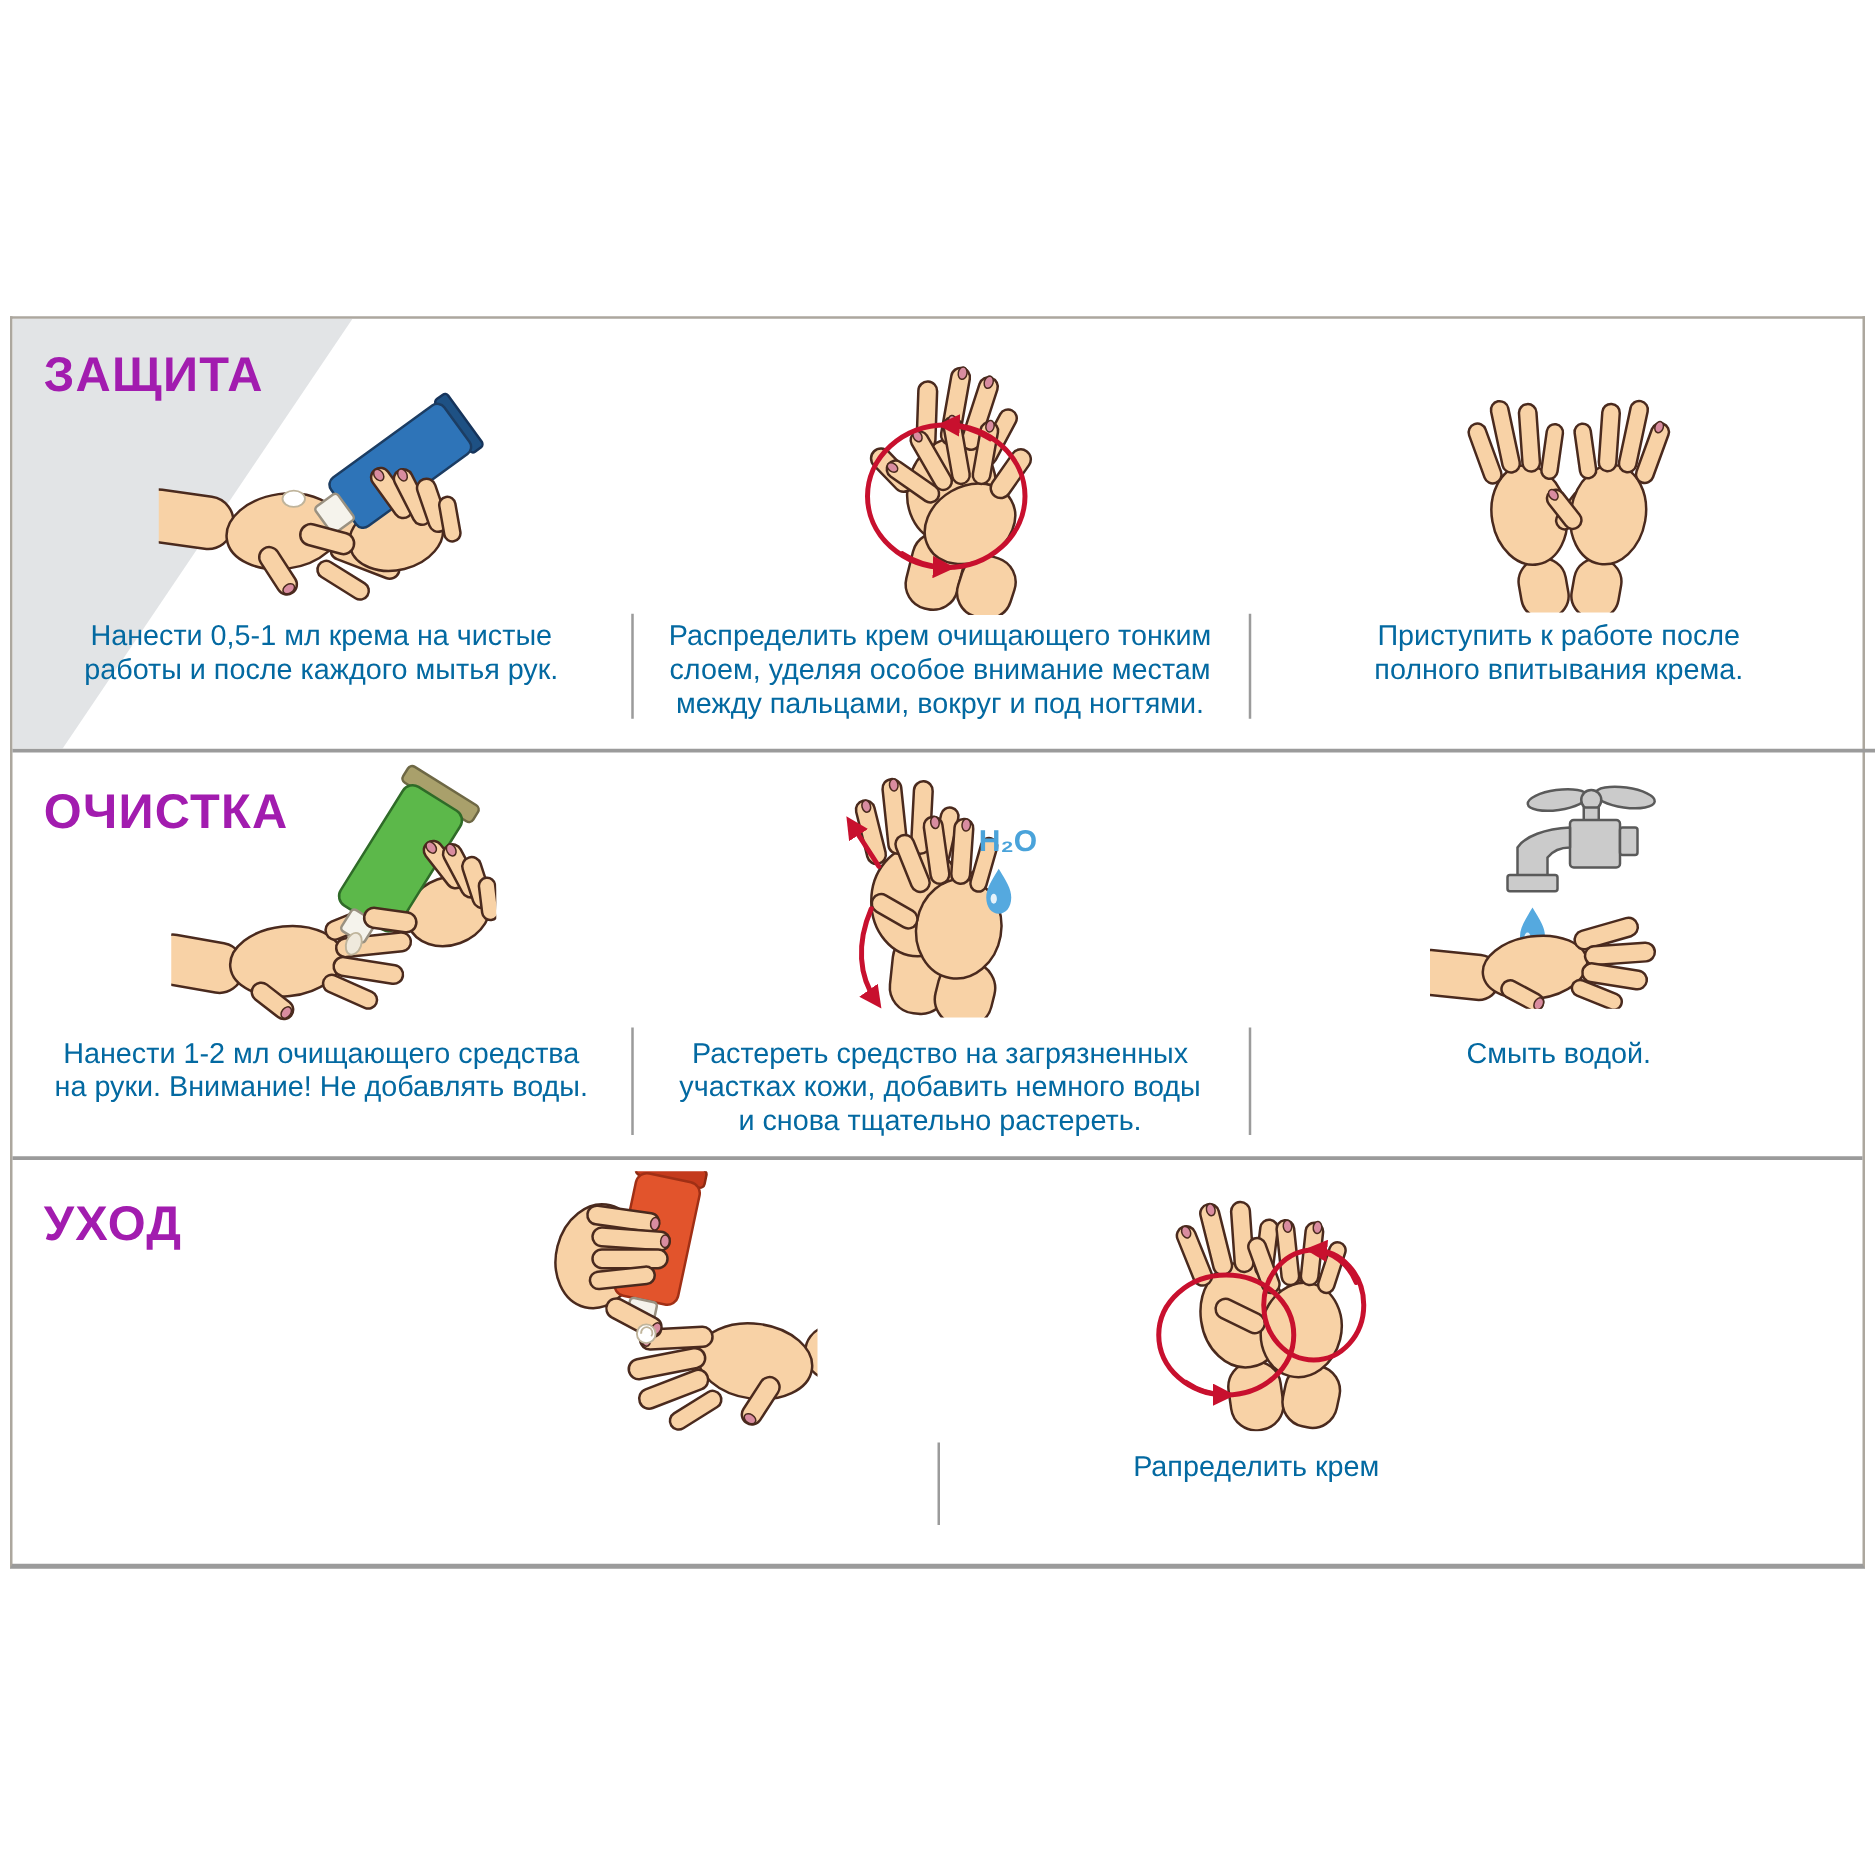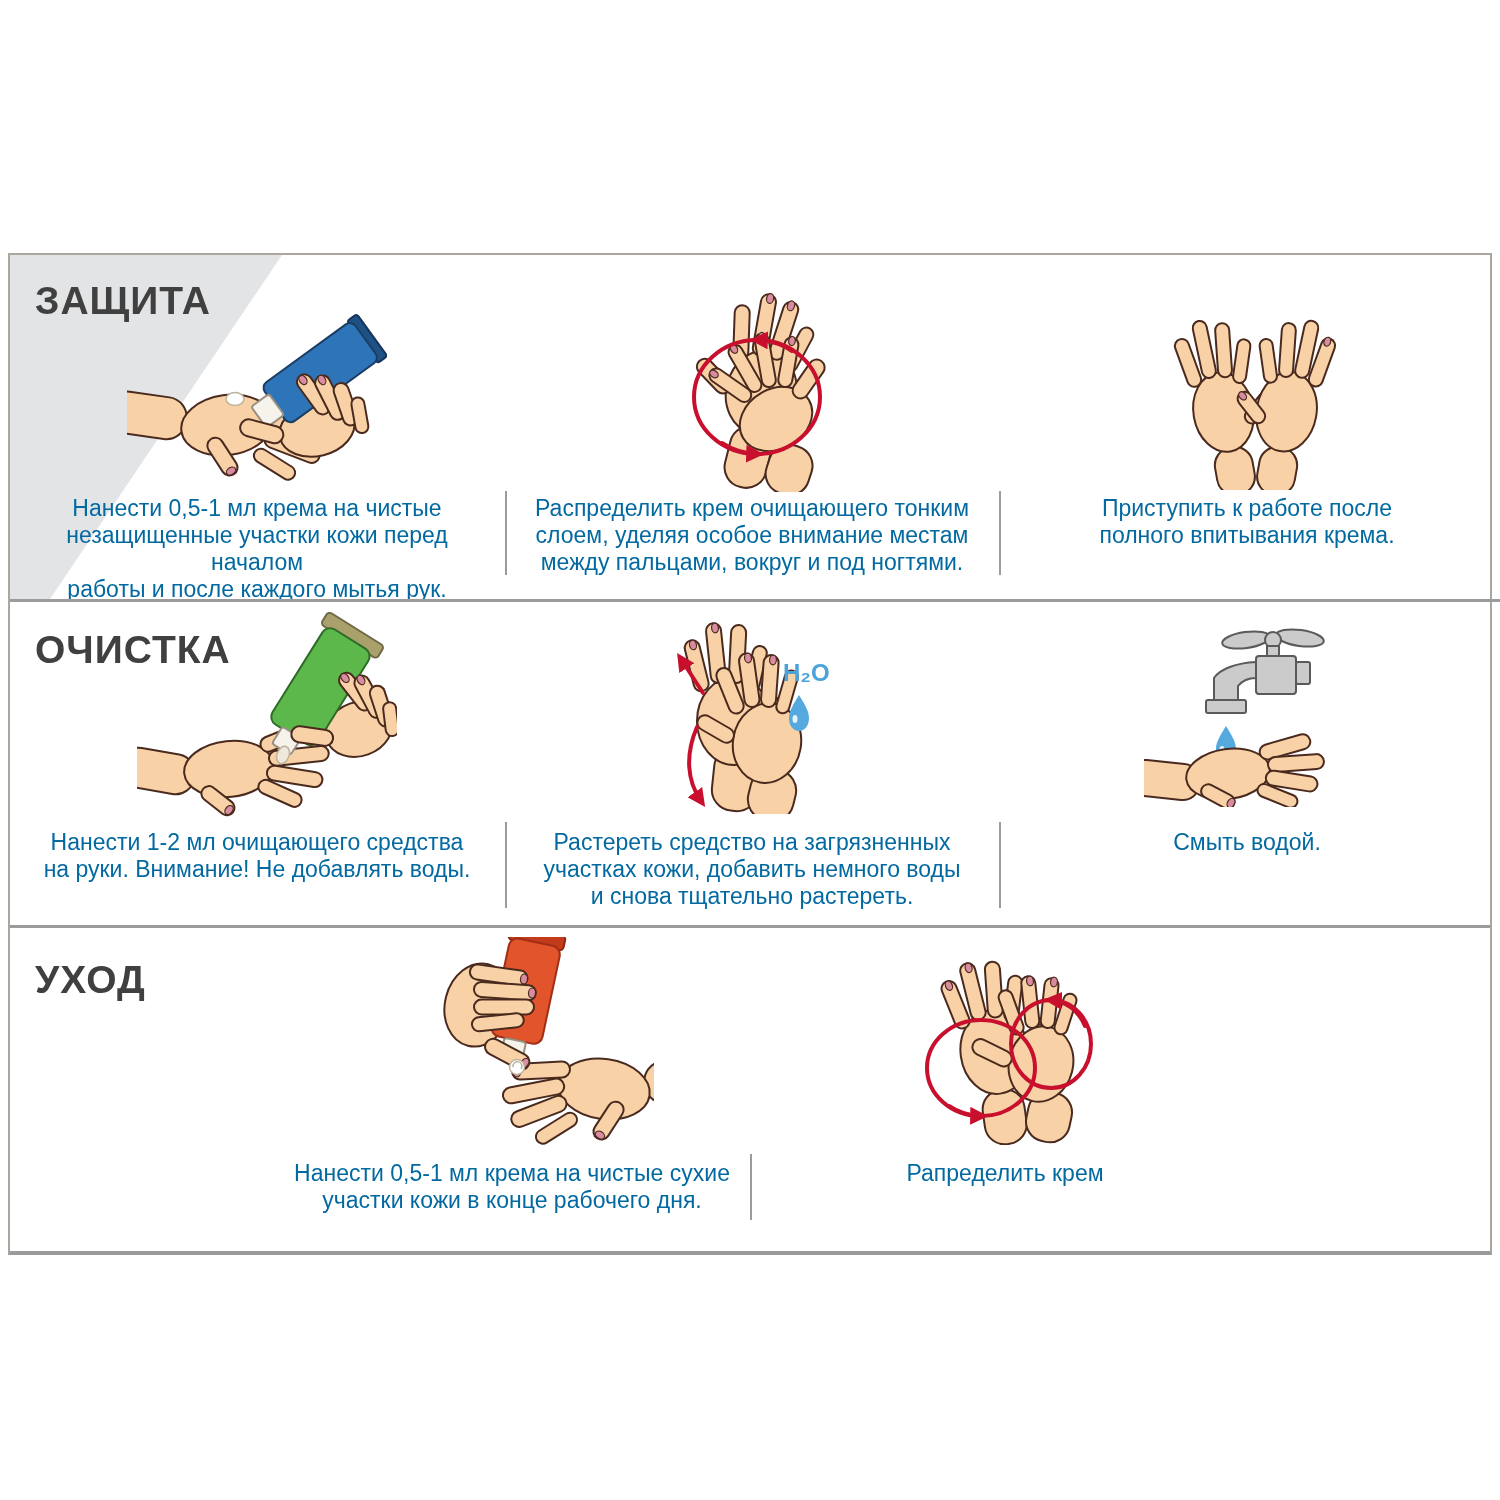--- a/index.html
+++ b/index.html
@@ -15,21 +15,21 @@
   .row1{top:0;height:344px;}
   .row2{top:344px;height:326px;border-top:3px solid #9B9B9B;padding-left:16px;}
   .row3{top:670px;height:322px;border-top:3px solid #9B9B9B;}
   .diag{
     position:absolute;left:0;top:0;width:300px;height:100%;
     background:#E2E4E6;
     clip-path:polygon(0 0, 272px 0, 40px 100%, 0 100%);
   }
   .sec-title{
     position:absolute;left:25px;font-size:39px;font-weight:bold;
-    color:#404040;letter-spacing:1px;white-space:nowrap;
+    color:#a21caf;letter-spacing:1px;white-space:nowrap;
   }
   .row1 .sec-title{top:24px;}
   .row2 .sec-title{top:26px;}
   .row3 .sec-title{top:30px;}
   .ill{position:absolute;}
   .caption{
     position:absolute;text-align:center;color:#0369a1;
     font-size:23px;line-height:27px;
   }
   .vsep{position:absolute;width:2px;background:#9B9B9B;}
@@ -134,21 +134,20 @@
         <rect class="sk" x="0" y="-7" width="54" height="14" rx="7" transform="translate(117 78) rotate(-96)"></rect>
         <rect class="sk" x="0" y="-6.5" width="44" height="13" rx="6.5" transform="translate(104 86) rotate(-108)"></rect>
         <rect class="sk" x="0" y="-7" width="36" height="14" rx="7" transform="translate(102 126) rotate(-138)"></rect>
         <ellipse class="nl" cx="0" cy="0" rx="3.3" ry="4.6" transform="translate(152 36) rotate(10)"></ellipse>
         <ellipse class="nl" cx="0" cy="0" rx="3.3" ry="4.6" transform="translate(78 104) rotate(-48)"></ellipse>
       </g>
     </svg>
 
     <div class="caption" style="left:17px;top:240px;width:460px">
       <div>Нанести 0,5-1 мл крема на чистые</div>
-      <div>незащищенные участки кожи перед началом</div>
       <div>работы и после каждого мытья рук.</div>
     </div>
     <div class="caption" style="left:512px;top:240px;width:460px">
       <div>Распределить крем очищающего тонким</div>
       <div>слоем, уделяя особое внимание местам</div>
       <div>между пальцами, вокруг и под ногтями.</div>
     </div>
     <div class="caption" style="left:1007px;top:240px;width:460px">
       <div>Приступить к работе после</div>
       <div>полного впитывания крема.</div>
@@ -336,23 +335,19 @@
         <ellipse class="nl" cx="0" cy="0" rx="3.4" ry="4.8" transform="translate(139 42) rotate(6)"></ellipse>
       </g>
       <g>
         <ellipse class="arrow" cx="66" cy="128" rx="54" ry="48"></ellipse>
         <path class="arrow" d="M34,166 A54,48 0 0 0 66,176" marker-end="url(#ahH)"></path>
         <ellipse class="arrow" cx="136" cy="104" rx="40" ry="44"></ellipse>
         <path class="arrow" d="M170,86 A40,44 0 0 0 136,60" marker-end="url(#ahH)"></path>
       </g>
     </svg>
 
-    <div class="caption" style="left:272px;top:232px;width:460px">
-      <div>Нанести 0,5-1 мл крема на чистые сухие</div>
-      <div>участки кожи в конце рабочего дня.</div>
-    </div>
     <div class="caption" style="left:765px;top:232px;width:460px">
       <div>Рапределить крем</div>
     </div>
     <div class="vsep" style="left:740px;top:226px;height:66px"></div>
   </div>
 
 </div>
 
 </body></html>

